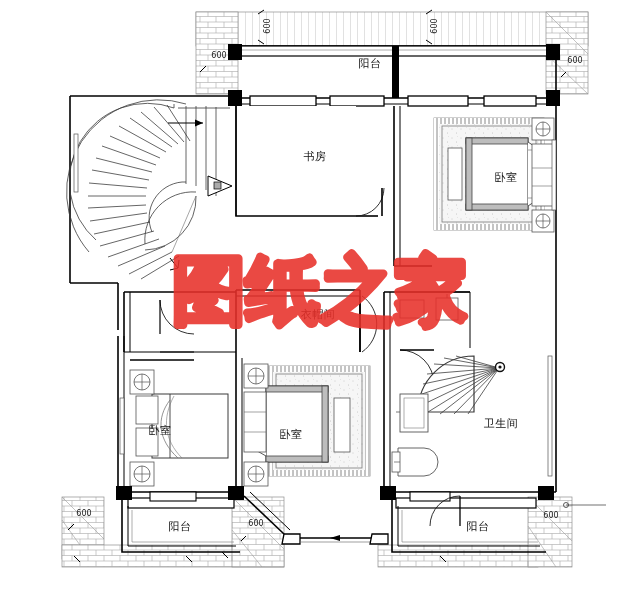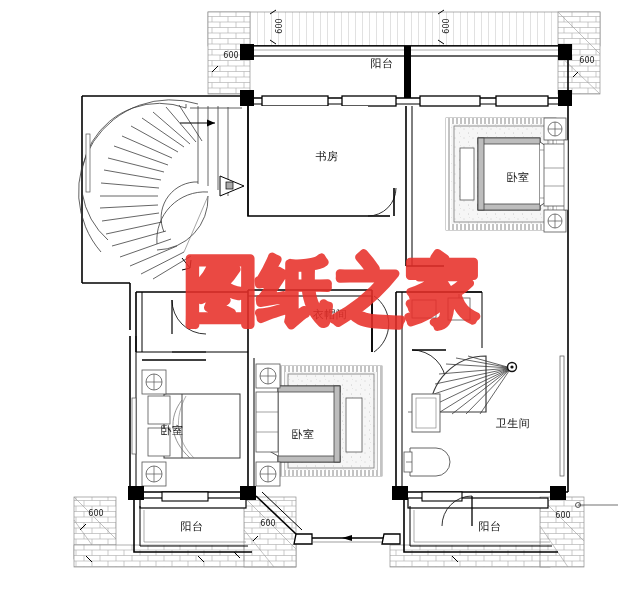--- a/index.html
+++ b/index.html
@@ -12,21 +12,20 @@
     height: 599px;
     position: relative;
     overflow: hidden;
     font-family: "DejaVu Sans", "Liberation Sans", sans-serif;
   }
   #plan-root {
     position: absolute;
     left: 0; top: 0;
     width: 532px;
     height: 599px;
-    margin-left: 12px;
   }
   svg { display: block; }
   .room-label {
     font-family: "DejaVu Sans", "Liberation Sans", sans-serif;
     font-size: 11px;
     fill: #111111;
     text-anchor: middle;
     dominant-baseline: middle;
     letter-spacing: 0.5px;
   }

